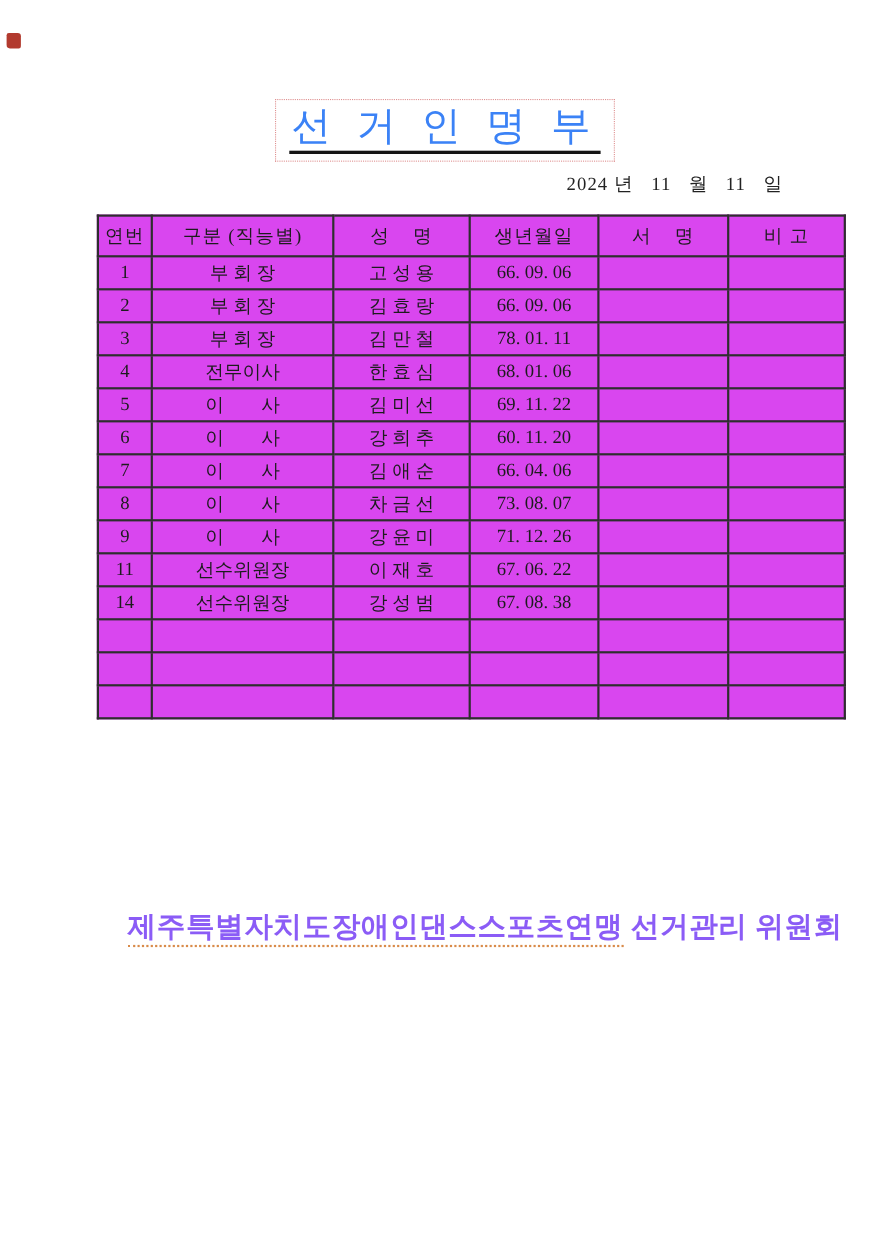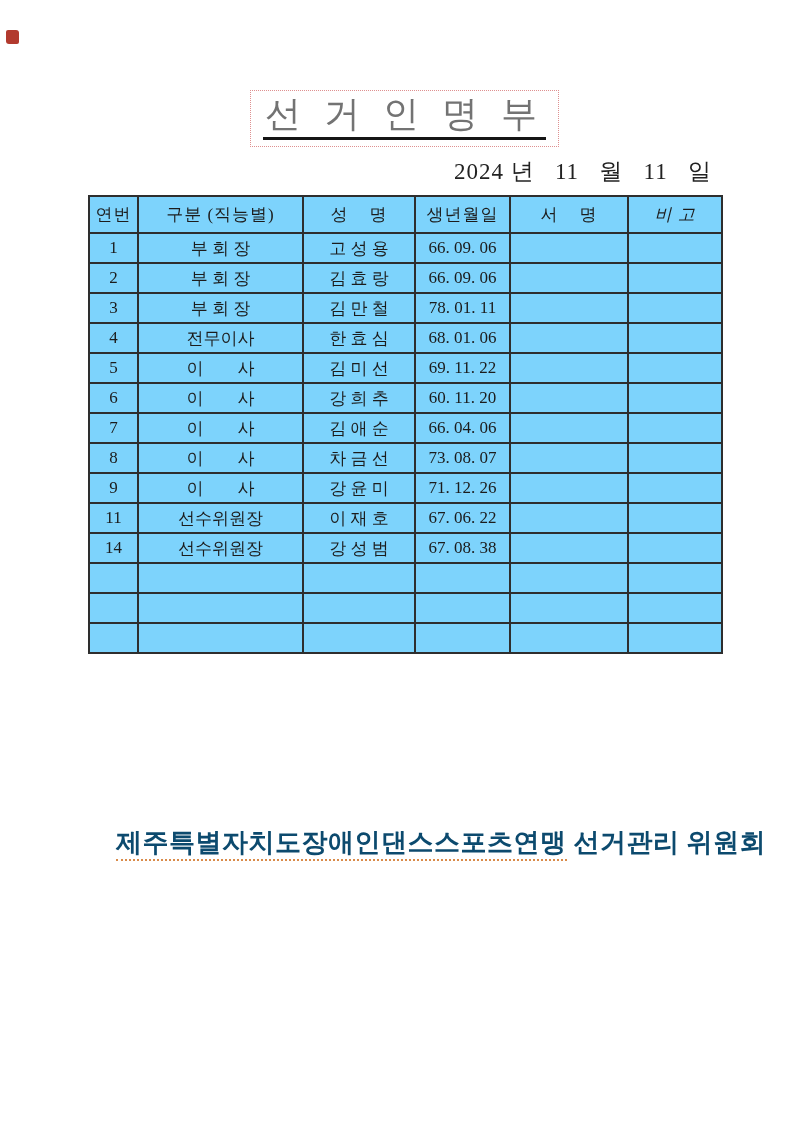--- a/index.html
+++ b/index.html
@@ -29,72 +29,72 @@
   .title-box {
     border: 1px dotted #de9090;
     padding: 5px 12px 6px 12px;
     margin-left: 16px;
     background: #ffffff;
   }
   .title-text {
     font-size: 36px;
     letter-spacing: 7px;
     white-space: pre;
-    color: #737373;
+    color: #3b82f6;
     border-bottom: 3px solid #151515;
     padding: 0 2px 3px 2px;
     line-height: 1.05;
     display: inline-block;
   }
 
   
   .date-line {
     position: absolute; top: 156px; left: 0; width: 712px;
     text-align: right;
-    font-size: 23px;
+    font-size: 17px;
     letter-spacing: 1px;
     white-space: pre;
     color: #222;
   }
 
   
   table.roster {
     position: absolute; top: 195px; left: 88px;
     border-collapse: collapse;
     table-layout: fixed;
     width: 634px;
-    background: #7dd3fc;
+    background: #d946ef;
   }
   table.roster th, table.roster td {
     border: 2px solid #2e2e2e;
     font-size: 17px;
     text-align: center;
     vertical-align: middle;
     white-space: pre;
     overflow: hidden;
     font-weight: normal;
     color: #1c1c1c;
   }
   table.roster thead th { height: 37px; letter-spacing: 1px; }
   table.roster tbody td { height: 30px; }
   .c0 { width: 49px; }
   .c1 { width: 165px; }
-  .c2 { width: 112px; }
-  .c3 { width: 95px; }
+  .c2 { width: 124px; }
+  .c3 { width: 117px; }
   .c4 { width: 118px; }
-  .c5 { width: 94px; font-style: italic; }
+  .c5 { width: 106px; }
 
   
   .footer-line {
     position: absolute; top: 795px; left: 88px; width: 640px;
     font-size: 26px;
     font-weight: bold;
     letter-spacing: 0.5px;
     white-space: pre;
-    color: #0c4a6e;
+    color: #8b5cf6;
   }
   .footer-underline {
     border-bottom: 2px dotted #d98b4a;
     padding-bottom: 2px;
   }
 </style>
 </head>
 <body>
 
 <div class="page">

